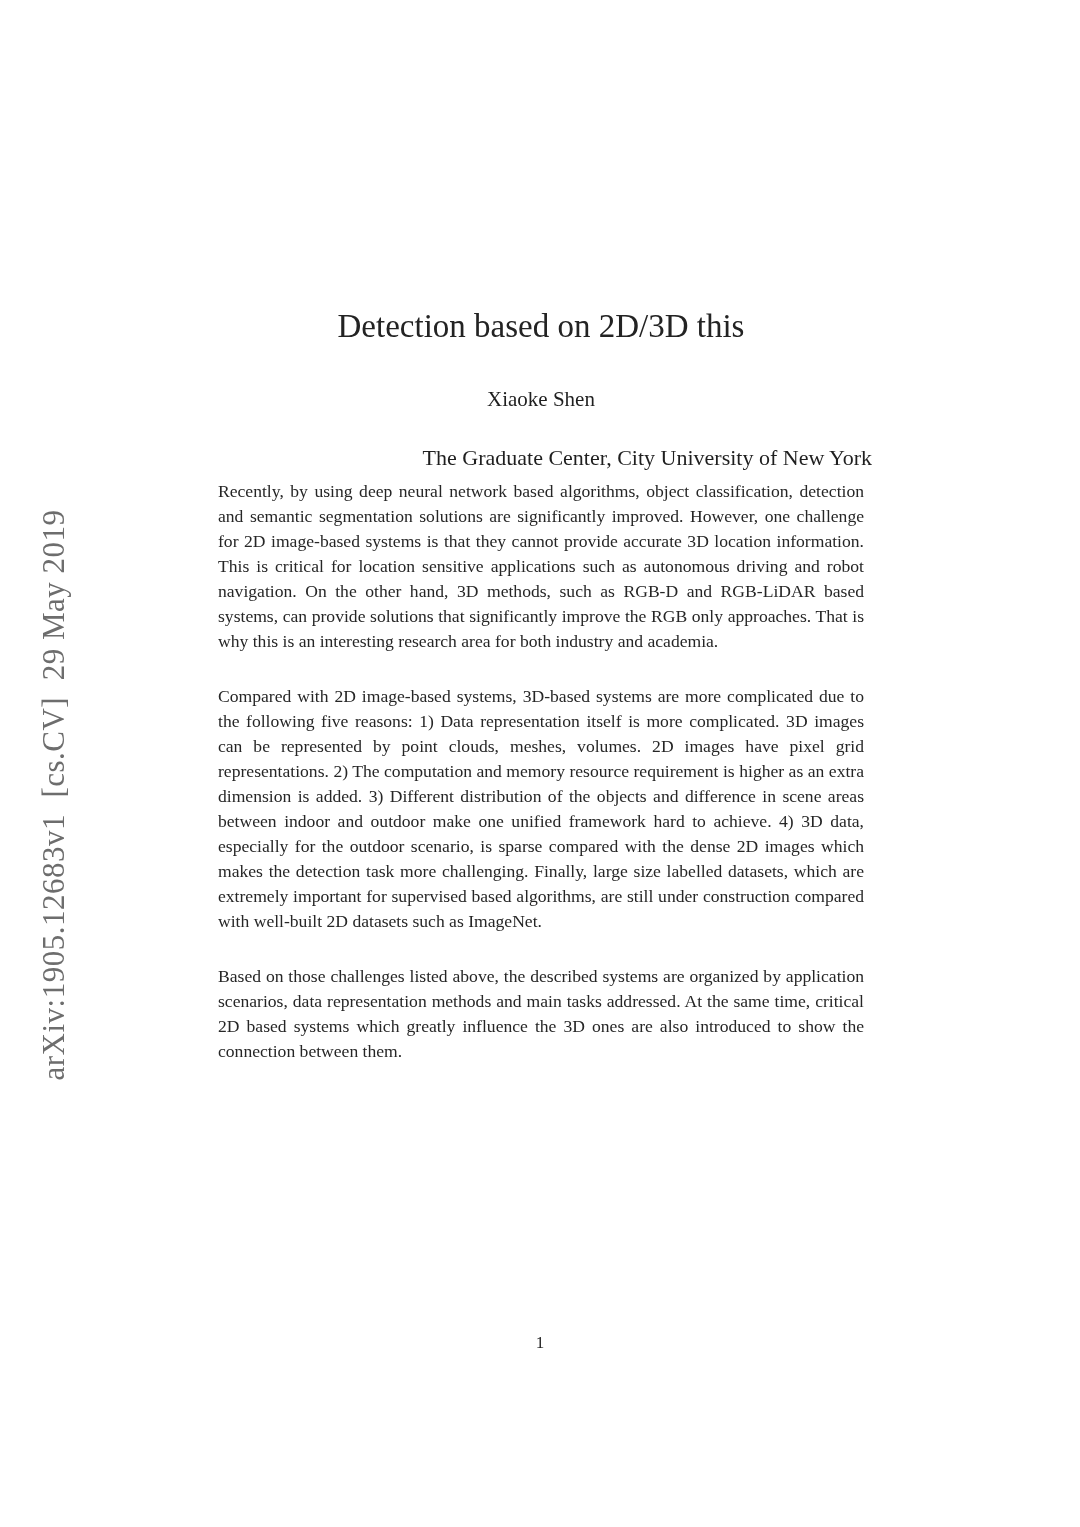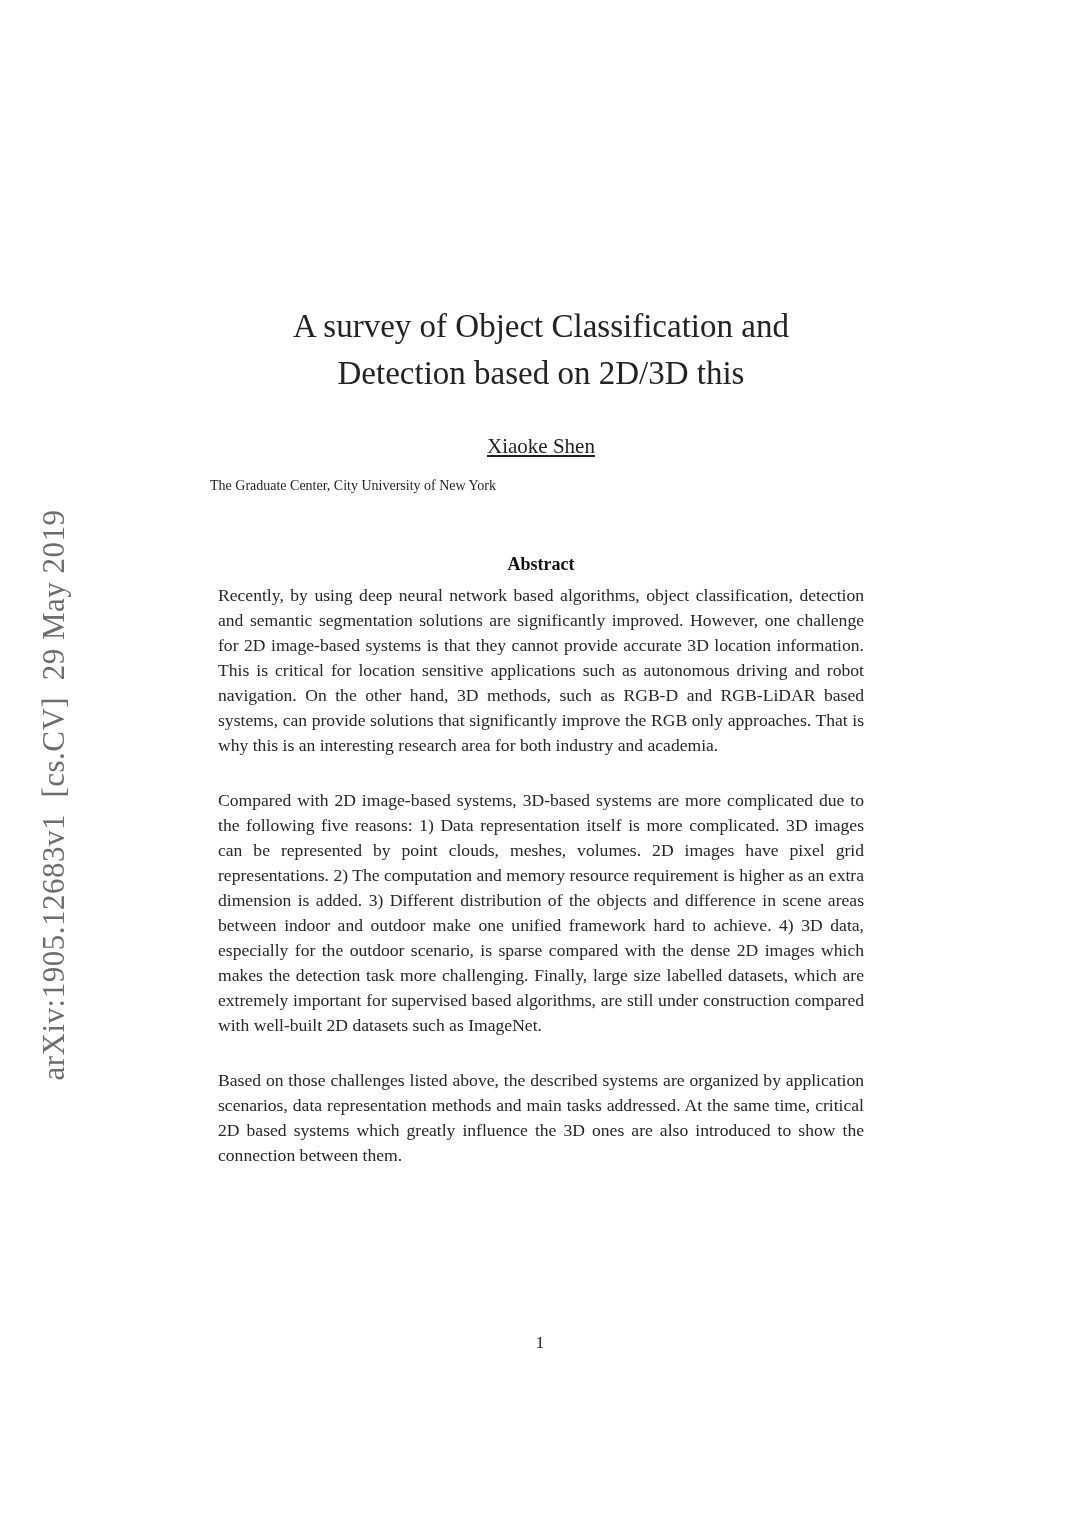--- a/index.html
+++ b/index.html
@@ -37,26 +37,25 @@
   .title {
     text-align: center;
     font-size: 33px;
     line-height: 47px;
     color: #232323;
   }
   .author {
     text-align: center;
     font-size: 21px;
     margin-top: 37px;
-    text-decoration: underline;
   }
   .affiliation {
-    text-align: left;
-    font-size: 14px;
-    margin-top: 19px;
+    text-align: right;
+    font-size: 22px;
+    margin-top: 33px;
   }
   .abstract-heading {
     text-align: center;
     font-size: 18px;
     font-weight: bold;
     margin-top: 60px;
     color: #111111;
   }
   .para {
     font-size: 17.6px;
@@ -82,29 +81,27 @@
 </head>
 <body>
 
 <div class="page">
 
   <div class="arxiv-stamp">arXiv:1905.12683v1  [cs.CV]  29 May 2019</div>
 
   <div class="content">
 
     <div class="title">
-      <div>A survey of Object Classification and</div>
       <div>Detection based on 2D/3D this</div>
     </div>
 
     <div class="author">Xiaoke Shen</div>
 
     <div class="affiliation">The Graduate Center, City University of New York</div>
 
-    <div class="abstract-heading">Abstract</div>
 
     <p class="para">Recently, by using deep neural network based algorithms, object classification, detection and semantic segmentation solutions are significantly improved.  However, one challenge for 2D image-based systems is that they cannot provide accurate 3D location information.  This is critical for location sensitive applications such as autonomous driving and robot navigation. On the other hand, 3D methods, such as RGB-D and RGB-LiDAR based systems, can provide solutions that significantly improve the RGB only approaches.  That is why this is an interesting research area for both industry and academia.</p>
 
     <p class="para">Compared with 2D image-based systems, 3D-based systems are more complicated due to the following five reasons:  1) Data representation itself is more complicated.  3D images can be represented by point clouds, meshes, volumes.  2D images have pixel grid representations.  2) The computation and memory resource requirement is higher as an extra dimension is added. 3) Different distribution of the objects and difference in scene areas between indoor and outdoor make one unified framework hard to achieve.  4) 3D data, especially for the outdoor scenario, is sparse compared with the dense 2D images which makes the detection task more challenging.  Finally, large size labelled datasets, which are extremely important for supervised based algorithms, are still under construction compared with well-built 2D datasets such as ImageNet.</p>
 
     <p class="para">Based on those challenges listed above, the described systems are organized by application scenarios, data representation methods and main tasks addressed.  At the same time, critical 2D based systems which greatly influence the 3D ones are also introduced to show the connection between them.</p>
 
   </div>
 
   <div class="page-number">1</div>

